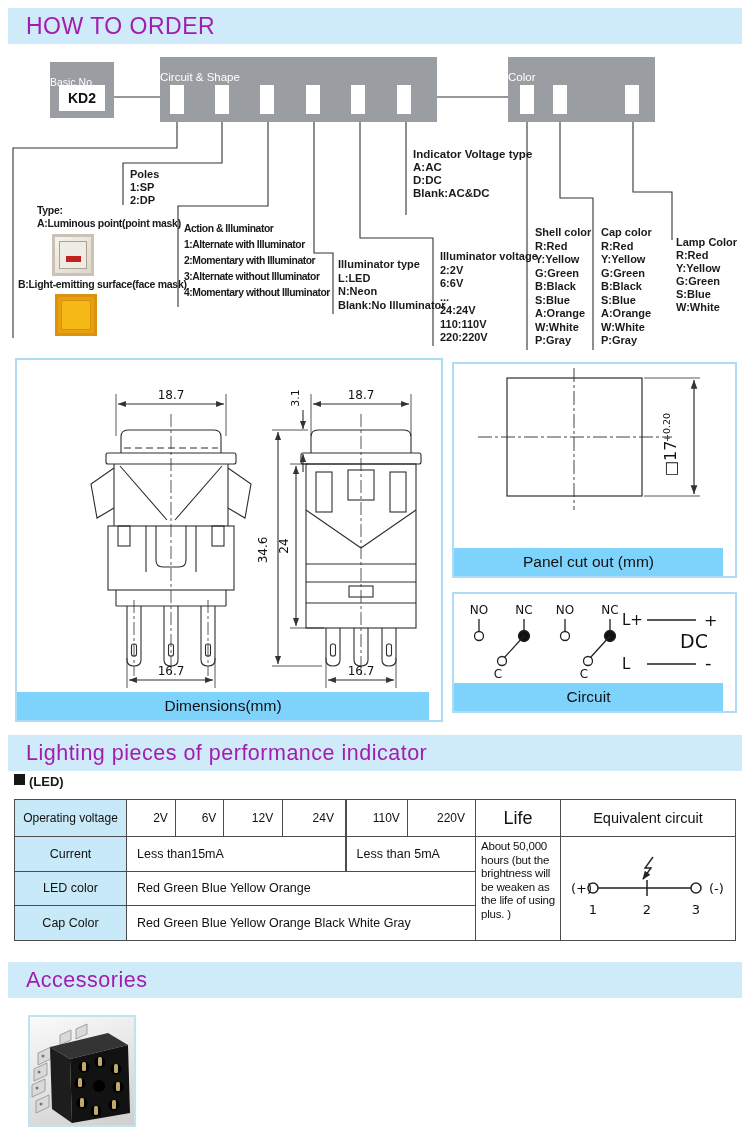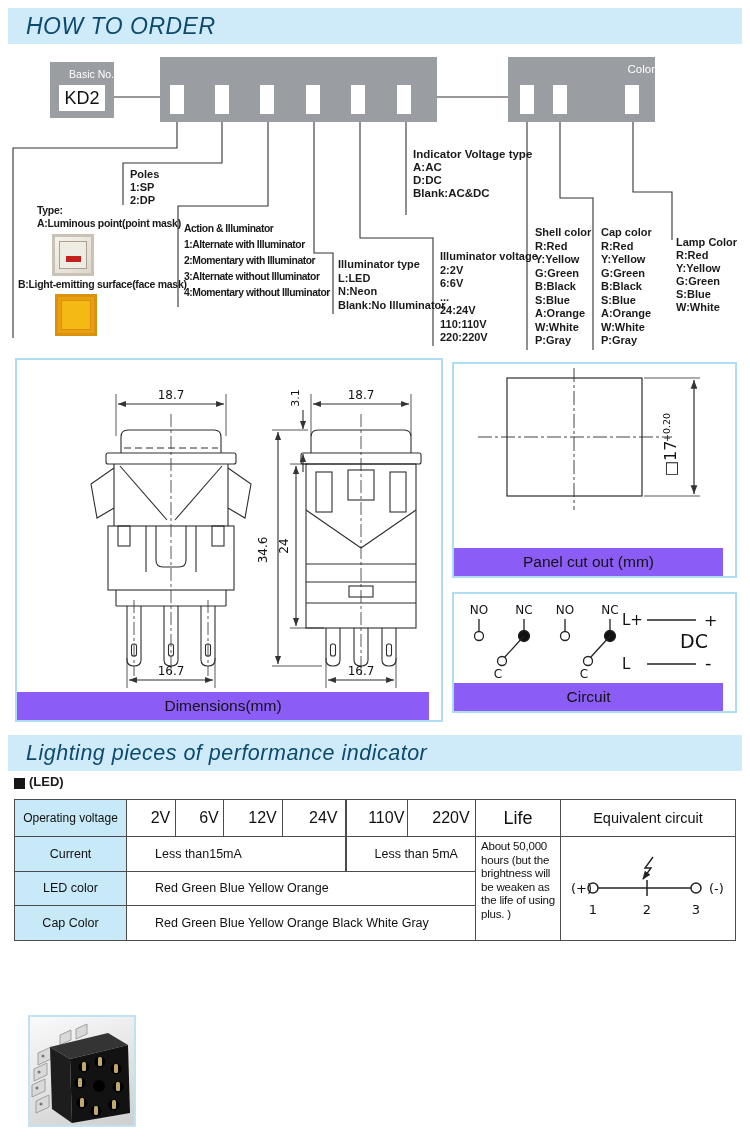--- a/index.html
+++ b/index.html
@@ -1,59 +1,59 @@
 <!DOCTYPE html>
 <html><head>
 <meta charset="utf-8">
 <style>
   html,body{margin:0;padding:0;background:#fff;}
   .page{position:relative;width:750px;height:1147px;background:#fff;
         font-family:"Liberation Sans",sans-serif;color:#1a1a1a;overflow:hidden;}
   .bar{position:absolute;left:8px;width:734px;height:36px;background:#cfeaf8;
        display:flex;align-items:center;padding-left:18px;box-sizing:border-box;}
-  .bar span{font-size:23px;color:#0c4a6e;letter-spacing:.5px;font-style:italic;}
+  .bar span{font-size:23px;color:#a21caf;letter-spacing:.5px;}
   
   .gbox{position:absolute;background:#9a9ea3;}
-  .gbox-label{color:#fff;text-align:right;font-size:11.5px;padding-top:6px;}
+  .gbox-label{color:#fff;text-align:left;font-size:11.5px;padding-top:6px;margin-top:8px;}
   .kd2box{position:absolute;left:9px;top:23px;width:46px;height:26px;background:#fff;
-          text-align:center;line-height:26px;font-size:18px;font-weight:normal;color:#111;}
+          text-align:center;line-height:26px;font-size:14px;font-weight:bold;color:#111;}
   .slot{position:absolute;width:14px;height:29px;background:#fff;top:28px;}
   .flowsvg{position:absolute;left:0;top:0;pointer-events:none;}
   .olist{position:absolute;font-size:11px;font-weight:bold;line-height:13.5px;white-space:nowrap;}
   .olist .t{font-weight:bold;}
   .ol-type{font-size:10.5px;letter-spacing:-.3px;line-height:13px;}
   .ol-action{font-size:11.5px;letter-spacing:-.5px;line-height:16px;transform:scaleX(.9);transform-origin:0 0;}
   .ol-poles{line-height:13px;}
   .ol-lamp{line-height:13px;}
   .btn-img{position:absolute;width:42px;height:42px;box-sizing:border-box;}
   .btn-a{border:3px solid #c9c2b6;background:linear-gradient(135deg,#f7f4ee,#ddd6c9);}
   .btn-a .inner{position:absolute;left:4px;top:4px;right:4px;bottom:4px;border:1px solid #a9a294;background:#efece4;}
   .btn-a .dot{position:absolute;left:50%;bottom:6px;width:15px;height:6px;margin-left:-7.5px;background:#c42020;}
   .btn-b{border:3px solid #db920e;background:#e8a011;}
   .btn-b .inner{position:absolute;left:3px;top:3px;right:3px;bottom:3px;background:#f5b915;border:1px solid #d98f0e;}
   
   .bluebox{position:absolute;background:#fff;border:2px solid #aedcf2;box-sizing:border-box;}
-  .caption{position:absolute;left:0;right:12px;bottom:0;height:28px;background:#8b5cf6;
+  .caption{position:absolute;left:0;right:12px;bottom:0;height:28px;background:#7dd3fc;
            text-align:center;line-height:28px;font-size:15.5px;color:#111;}
   .pt-text{position:absolute;left:0;right:0;top:152px;text-align:center;font-size:13px;color:#111;}
   .pt-text b{font-size:14.5px;font-weight:bold;letter-spacing:.3px;}
   svg text{font-family:"DejaVu Sans",sans-serif;fill:#111;}
   
-  .led-line{position:absolute;left:14px;top:774px;font-size:13px;font-weight:bold;display:flex;align-items:flex-end;gap:4px;}
+  .led-line{position:absolute;left:14px;top:774px;font-size:13px;font-weight:bold;display:flex;align-items:flex-start;gap:4px;}
   .sq{display:inline-block;width:11px;height:11px;background:#161616;}
   table.spec{position:absolute;left:14px;top:799px;width:721px;border-collapse:collapse;table-layout:fixed;}
   table.spec th,table.spec td{border:1.6px solid #4c4c4c;text-align:center;vertical-align:middle;
         font-size:12.5px;font-weight:normal;color:#111;padding:0;}
   table.spec .blue{background:#c7e9f8;}
-  table.spec .hv{font-size:16px;padding-left:19px;}
+  table.spec .hv{font-size:12px;padding-left:19px;}
   table.spec .life-h{font-size:18px;}
   table.spec .eq-h{font-size:14.5px;}
   table.spec .ltxt{text-align:left;font-size:11.5px;line-height:13.5px;letter-spacing:-.2px;
         padding:3px 3px 3px 5px;vertical-align:top;}
-  table.spec td.val{text-align:left;padding-left:28px;}
+  table.spec td.val{text-align:left;padding-left:10px;}
   
   .acc-img{position:absolute;left:28px;top:1015px;width:108px;height:112px;border:2px solid #bfe3f5;
         background:linear-gradient(160deg,#fafafa 0%,#e2e2e2 55%,#cfcfcf 100%);box-sizing:border-box;}
   .acc-text{position:absolute;left:172px;top:1028px;width:568px;font-size:17px;line-height:27px;
         letter-spacing:-.2px;text-align:center;color:#151515;}
 </style>
 </head>
 <body>
 
 <div class="page">
@@ -78,20 +78,21 @@
       <path d="M633 122 V192 H672 V240"></path>
     </g>
   </svg>
 
   <div class="gbox" style="left:50px;top:62px;width:64px;height:56px;">
     <div class="gbox-label" style="font-size:10.5px;">Basic No.</div>
     <div class="kd2box">KD2</div>
   </div>
 
   <div class="gbox" style="left:160px;top:57px;width:277px;height:65px;">
+    <div class="gbox-label">Circuit &amp; Shape</div>
     <div class="slot" style="left:10px;"></div>
     <div class="slot" style="left:55px;"></div>
     <div class="slot" style="left:100px;"></div>
     <div class="slot" style="left:146px;"></div>
     <div class="slot" style="left:191px;"></div>
     <div class="slot" style="left:237px;"></div>
   </div>
 
   <div class="gbox" style="left:508px;top:57px;width:147px;height:65px;">
     <div class="gbox-label">Color</div>
@@ -406,20 +407,23 @@
       <td class="blue">LED color</td>
       <td class="val" colspan="6">Red  Green Blue Yellow Orange</td>
     </tr>
     <tr style="height:34px">
       <td class="blue">Cap Color</td>
       <td class="val" colspan="6">Red  Green Blue Yellow Orange Black White Gray</td>
     </tr>
   </tbody>
     </table>
 
+  <div class="bar" style="top:962px;">
+    <span style="font-size:21.5px;">Accessories</span>
+  </div>
 
   <div class="acc-img">
     <svg width="104" height="108" viewBox="0 0 104 108">
 
       <g fill="#d9d9d9" stroke="#8f8f8f" stroke-width=".8">
         <path d="M8 36 l13 -6 v12 l-13 6 z"></path>
         <path d="M4 52 l13 -6 v12 l-13 6 z"></path>
         <path d="M2 68 l13 -6 v12 l-13 6 z"></path>
         <path d="M6 84 l13 -6 v12 l-13 6 z"></path>
         <path d="M30 18 l11 -5 v10 l-11 5 z"></path>

